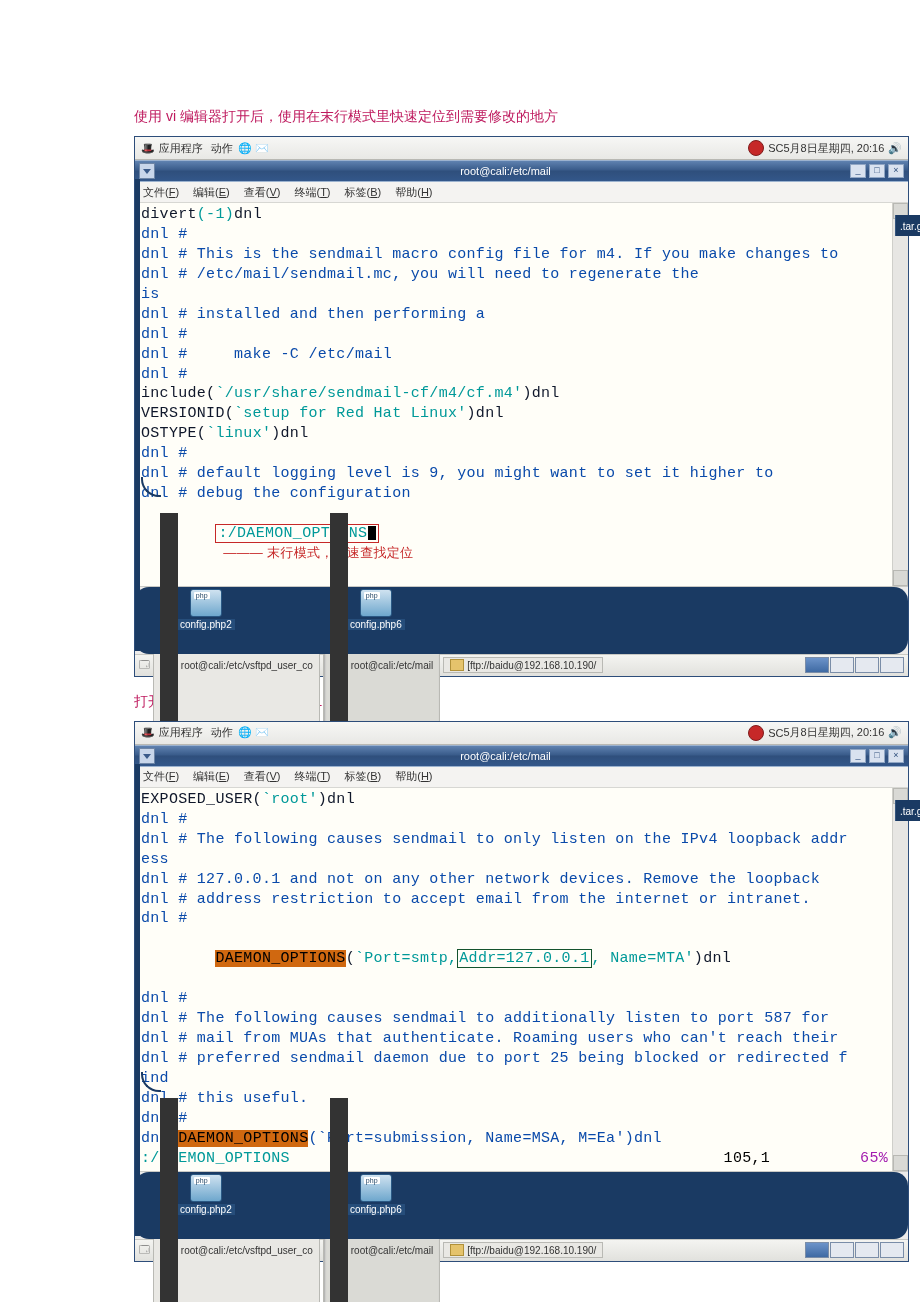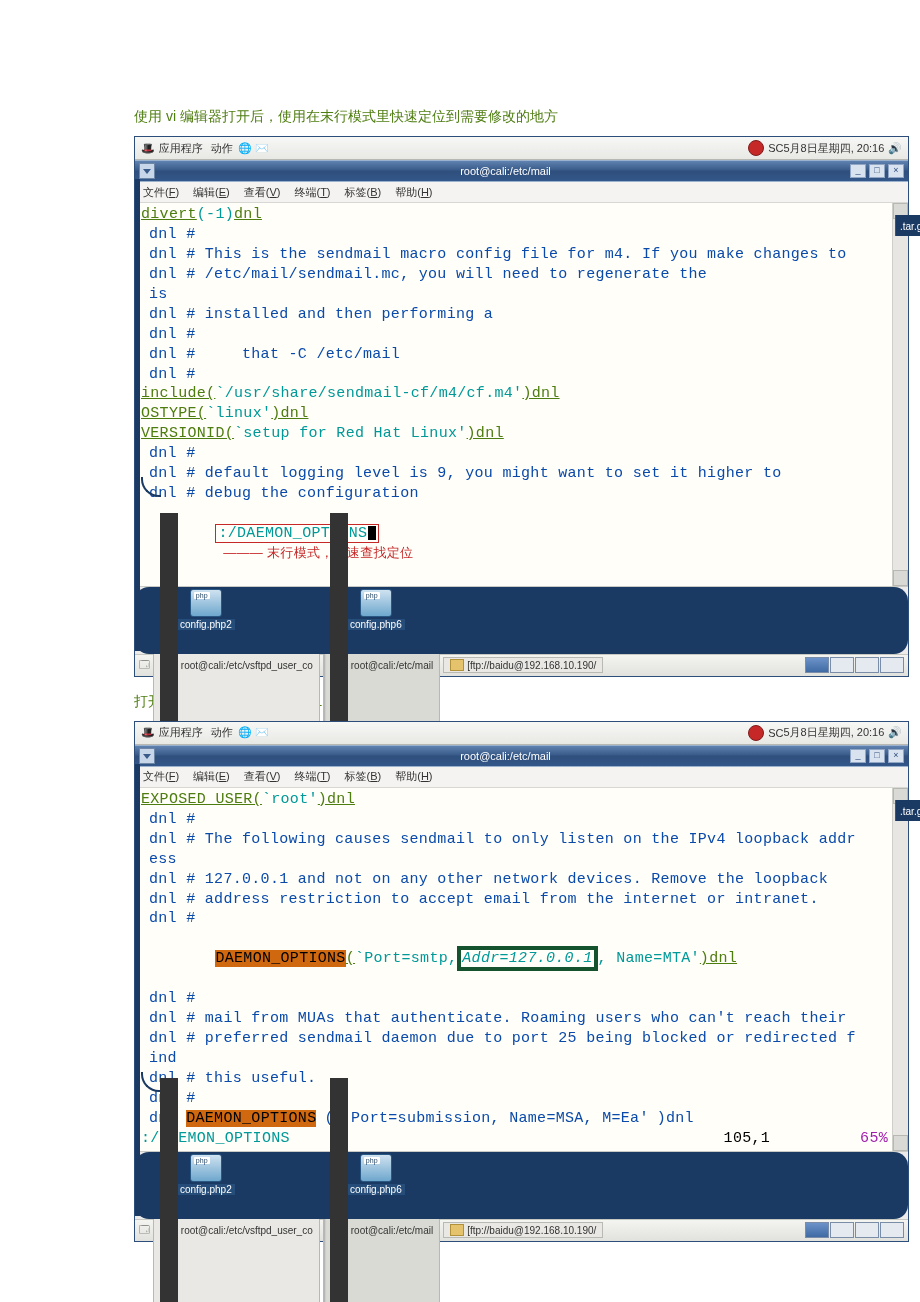--- a/index.html
+++ b/index.html
@@ -4,21 +4,21 @@
 <style>
   body {
     margin: 0;
     font-family: "Microsoft YaHei", "SimSun", sans-serif;
     background: #fff;
     width: 920px;
   }
   .page-wrap { padding: 108px 134px 60px 134px; width: 920px; box-sizing: border-box; }
   .intro-text {
     font-size: 14px;
-    color: #4d7c0f;
+    color: #be185d;
     margin: 0 0 10px 0;
   }
   .shot {
     position: relative;
     width: 775px;
     border: 1px solid #2d4d7a;
     box-sizing: border-box;
     font-family: "Courier New", monospace;
     font-size: 12px;
     background: #edeceb;
@@ -72,25 +72,25 @@
   .menubar .u{text-decoration:underline;}
   
   .term {
     position:relative;
     background:#fffef8;
     padding:2px 0 2px 6px;
     border-bottom:1px solid #c9c9c5;
     min-height:300px;
   }
   .line{white-space:pre;font-size:15px;line-height:1.33;letter-spacing:0.3px;}
-  .c-blue{color:#0a4aaa;padding-left:8px;}
-  .c-yellow{color:#4d7c0f;text-decoration:underline;}
+  .c-blue{color:#0a4aaa;}
+  .c-yellow{color:#0f172a;}
   .c-teal{color:#009999;}
   .hl-orange{background:#d06810;color:#000;}
-  .box-red{border:4px solid #14532d;padding:0 1px;font-style:italic;}
+  .box-red{border:1px solid #14532d;padding:0 1px;}
   .note-red{color:#c62828;font-family:"SimSun","Microsoft YaHei",sans-serif;font-size:13px;}
   .scroll{
     position:absolute;right:0;top:0;bottom:0;width:15px;
     background:#e7e6e3;border-left:1px solid #cfcfca;
   }
   .scroll .up,.scroll .dn{height:14px;background:#d9d9d5;border:1px solid #b8b8b3;position:absolute;left:0;right:0;}
   .scroll .up{top:0;} .scroll .dn{bottom:0;}
   
   .deskstrip{
     position:relative;
@@ -175,25 +175,25 @@
           <div class="up"></div>
           <div class="dn"></div>
         </div>
       <div class="line"><span class="c-yellow">divert</span><span class="c-teal">(-1)</span><span class="c-yellow">dnl</span></div>
       <div class="line c-blue">dnl #</div>
       <div class="line c-blue">dnl # This is the sendmail macro config file for m4. If you make changes to</div>
       <div class="line c-blue">dnl # /etc/mail/sendmail.mc, you will need to regenerate the</div>
       <div class="line c-blue">is</div>
       <div class="line c-blue">dnl # installed and then performing a</div>
       <div class="line c-blue">dnl #</div>
-      <div class="line c-blue">dnl #     that -C /etc/mail</div>
+      <div class="line c-blue">dnl #     make -C /etc/mail</div>
       <div class="line c-blue">dnl #</div>
       <div class="line"><span class="c-yellow">include(</span><span class="c-teal">`/usr/share/sendmail-cf/m4/cf.m4'</span><span class="c-yellow">)dnl</span></div>
+      <div class="line"><span class="c-yellow">VERSIONID(</span><span class="c-teal">`setup for Red Hat Linux'</span><span class="c-yellow">)dnl</span></div>
       <div class="line"><span class="c-yellow">OSTYPE(</span><span class="c-teal">`linux'</span><span class="c-yellow">)dnl</span></div>
-      <div class="line"><span class="c-yellow">VERSIONID(</span><span class="c-teal">`setup for Red Hat Linux'</span><span class="c-yellow">)dnl</span></div>
       <div class="line c-blue">dnl #</div>
       <div class="line c-blue">dnl # default logging level is 9, you might want to set it higher to</div>
       <div class="line c-blue">dnl # debug the configuration</div>
       <div class="line">
         <span style="border:1px solid #c62828;padding:0 2px;"><span class="c-teal">:/DAEMON_OPTIONS</span><span style="display:inline-block;width:8px;height:14px;background:#000;margin-left:1px;vertical-align:middle;"></span></span>
         <span class="note-red">  ——— <span>末行模式，快速查找定位</span></span>
       </div>
       <div class="arrowcurve" style="top:274px;"></div>
     </div>
 
@@ -277,20 +277,21 @@
       <div class="line c-blue">dnl #</div>
       <div class="line c-blue">dnl # The following causes sendmail to only listen on the IPv4 loopback addr</div>
       <div class="line c-blue">ess</div>
       <div class="line c-blue">dnl # 127.0.0.1 and not on any other network devices. Remove the loopback</div>
       <div class="line c-blue">dnl # address restriction to accept email from the internet or intranet.</div>
       <div class="line c-blue">dnl #</div>
       <div class="line">
         <span class="hl-orange">DAEMON_OPTIONS</span><span class="c-yellow">(</span><span class="c-teal">`Port=smtp,</span><span class="c-teal box-red">Addr=127.0.0.1</span><span class="c-teal">, Name=MTA'</span><span class="c-yellow">)dnl</span>
       </div>
       <div class="line c-blue">dnl #</div>
+      <div class="line c-blue">dnl # The following causes sendmail to additionally listen to port 587 for</div>
       <div class="line c-blue">dnl # mail from MUAs that authenticate. Roaming users who can't reach their</div>
       <div class="line c-blue">dnl # preferred sendmail daemon due to port 25 being blocked or redirected f</div>
       <div class="line c-blue">ind</div>
       <div class="line c-blue">dnl # this useful.</div>
       <div class="line c-blue">dnl #</div>
       <div class="line"><span class="c-blue">dnl </span><span class="hl-orange">DAEMON_OPTIONS</span><span class="c-blue">(</span><span class="c-blue">`Port=submission, Name=MSA, M=Ea'</span><span class="c-blue">)dnl</span></div>
       <div class="line" style="display:flex;">
         <span class="c-teal">:/DAEMON_OPTIONS</span>
         <span style="flex:1;"></span>
         <span style="color:#000;margin-right:90px;">105,1</span>

